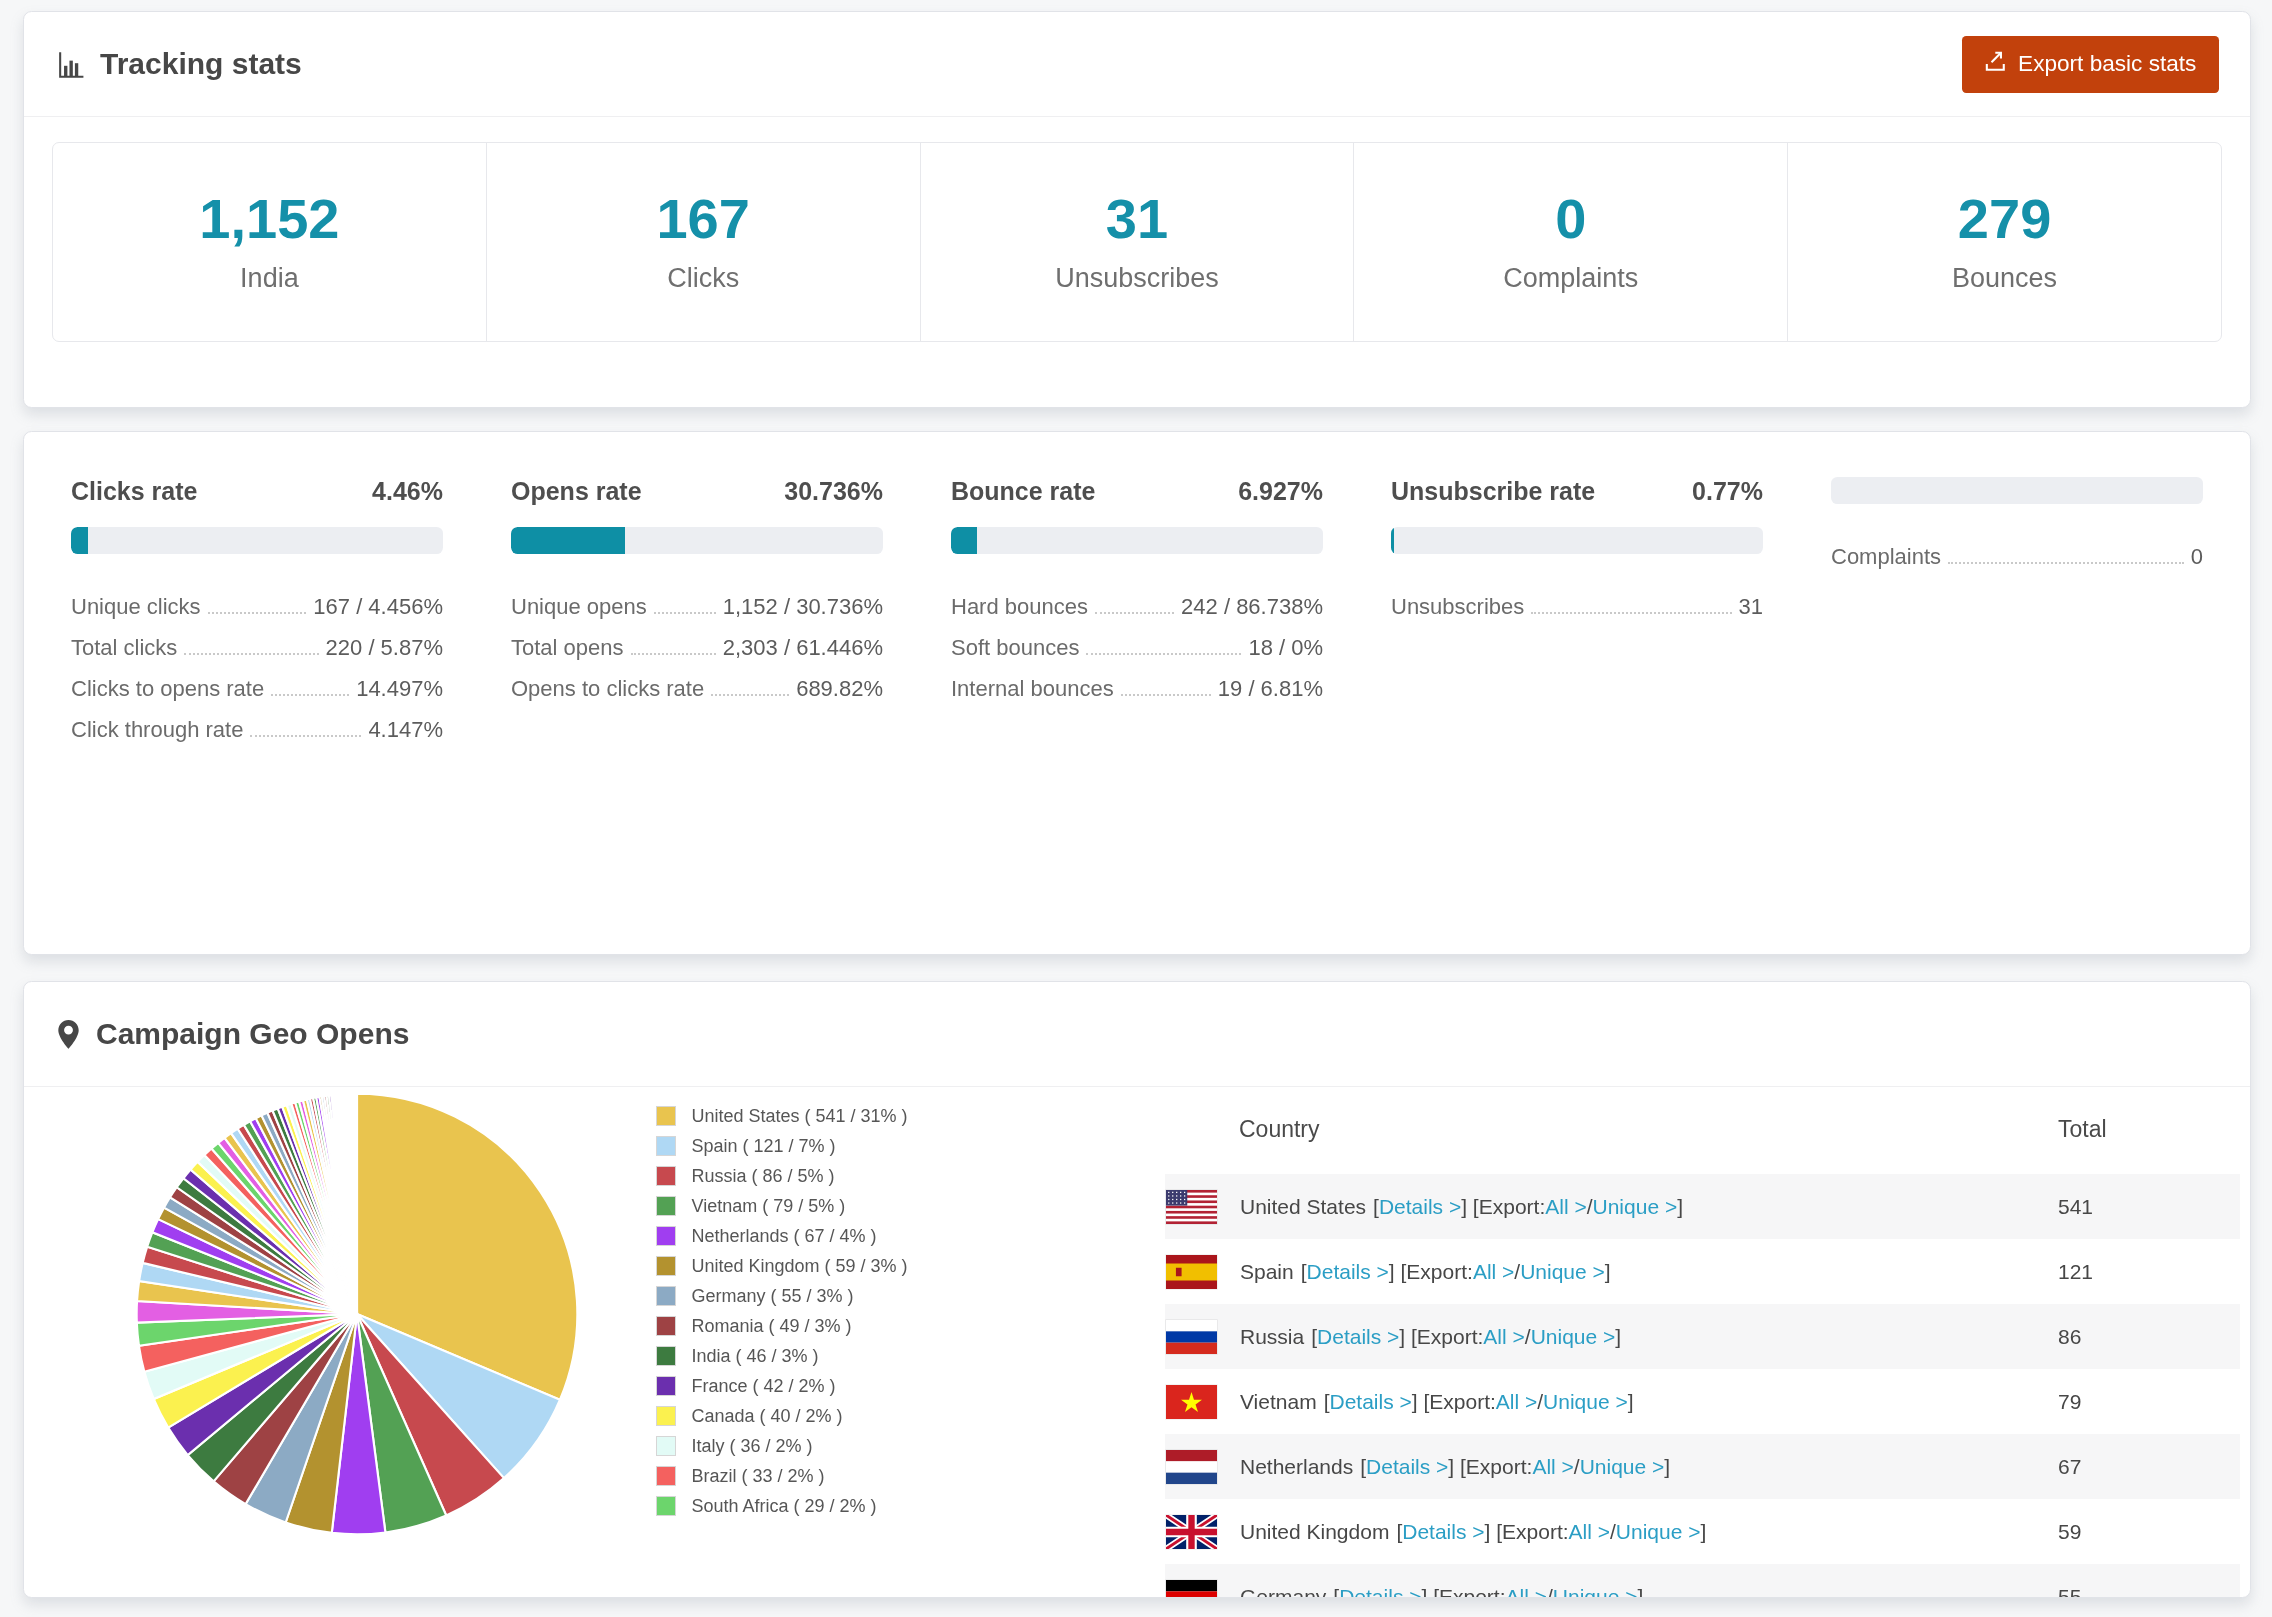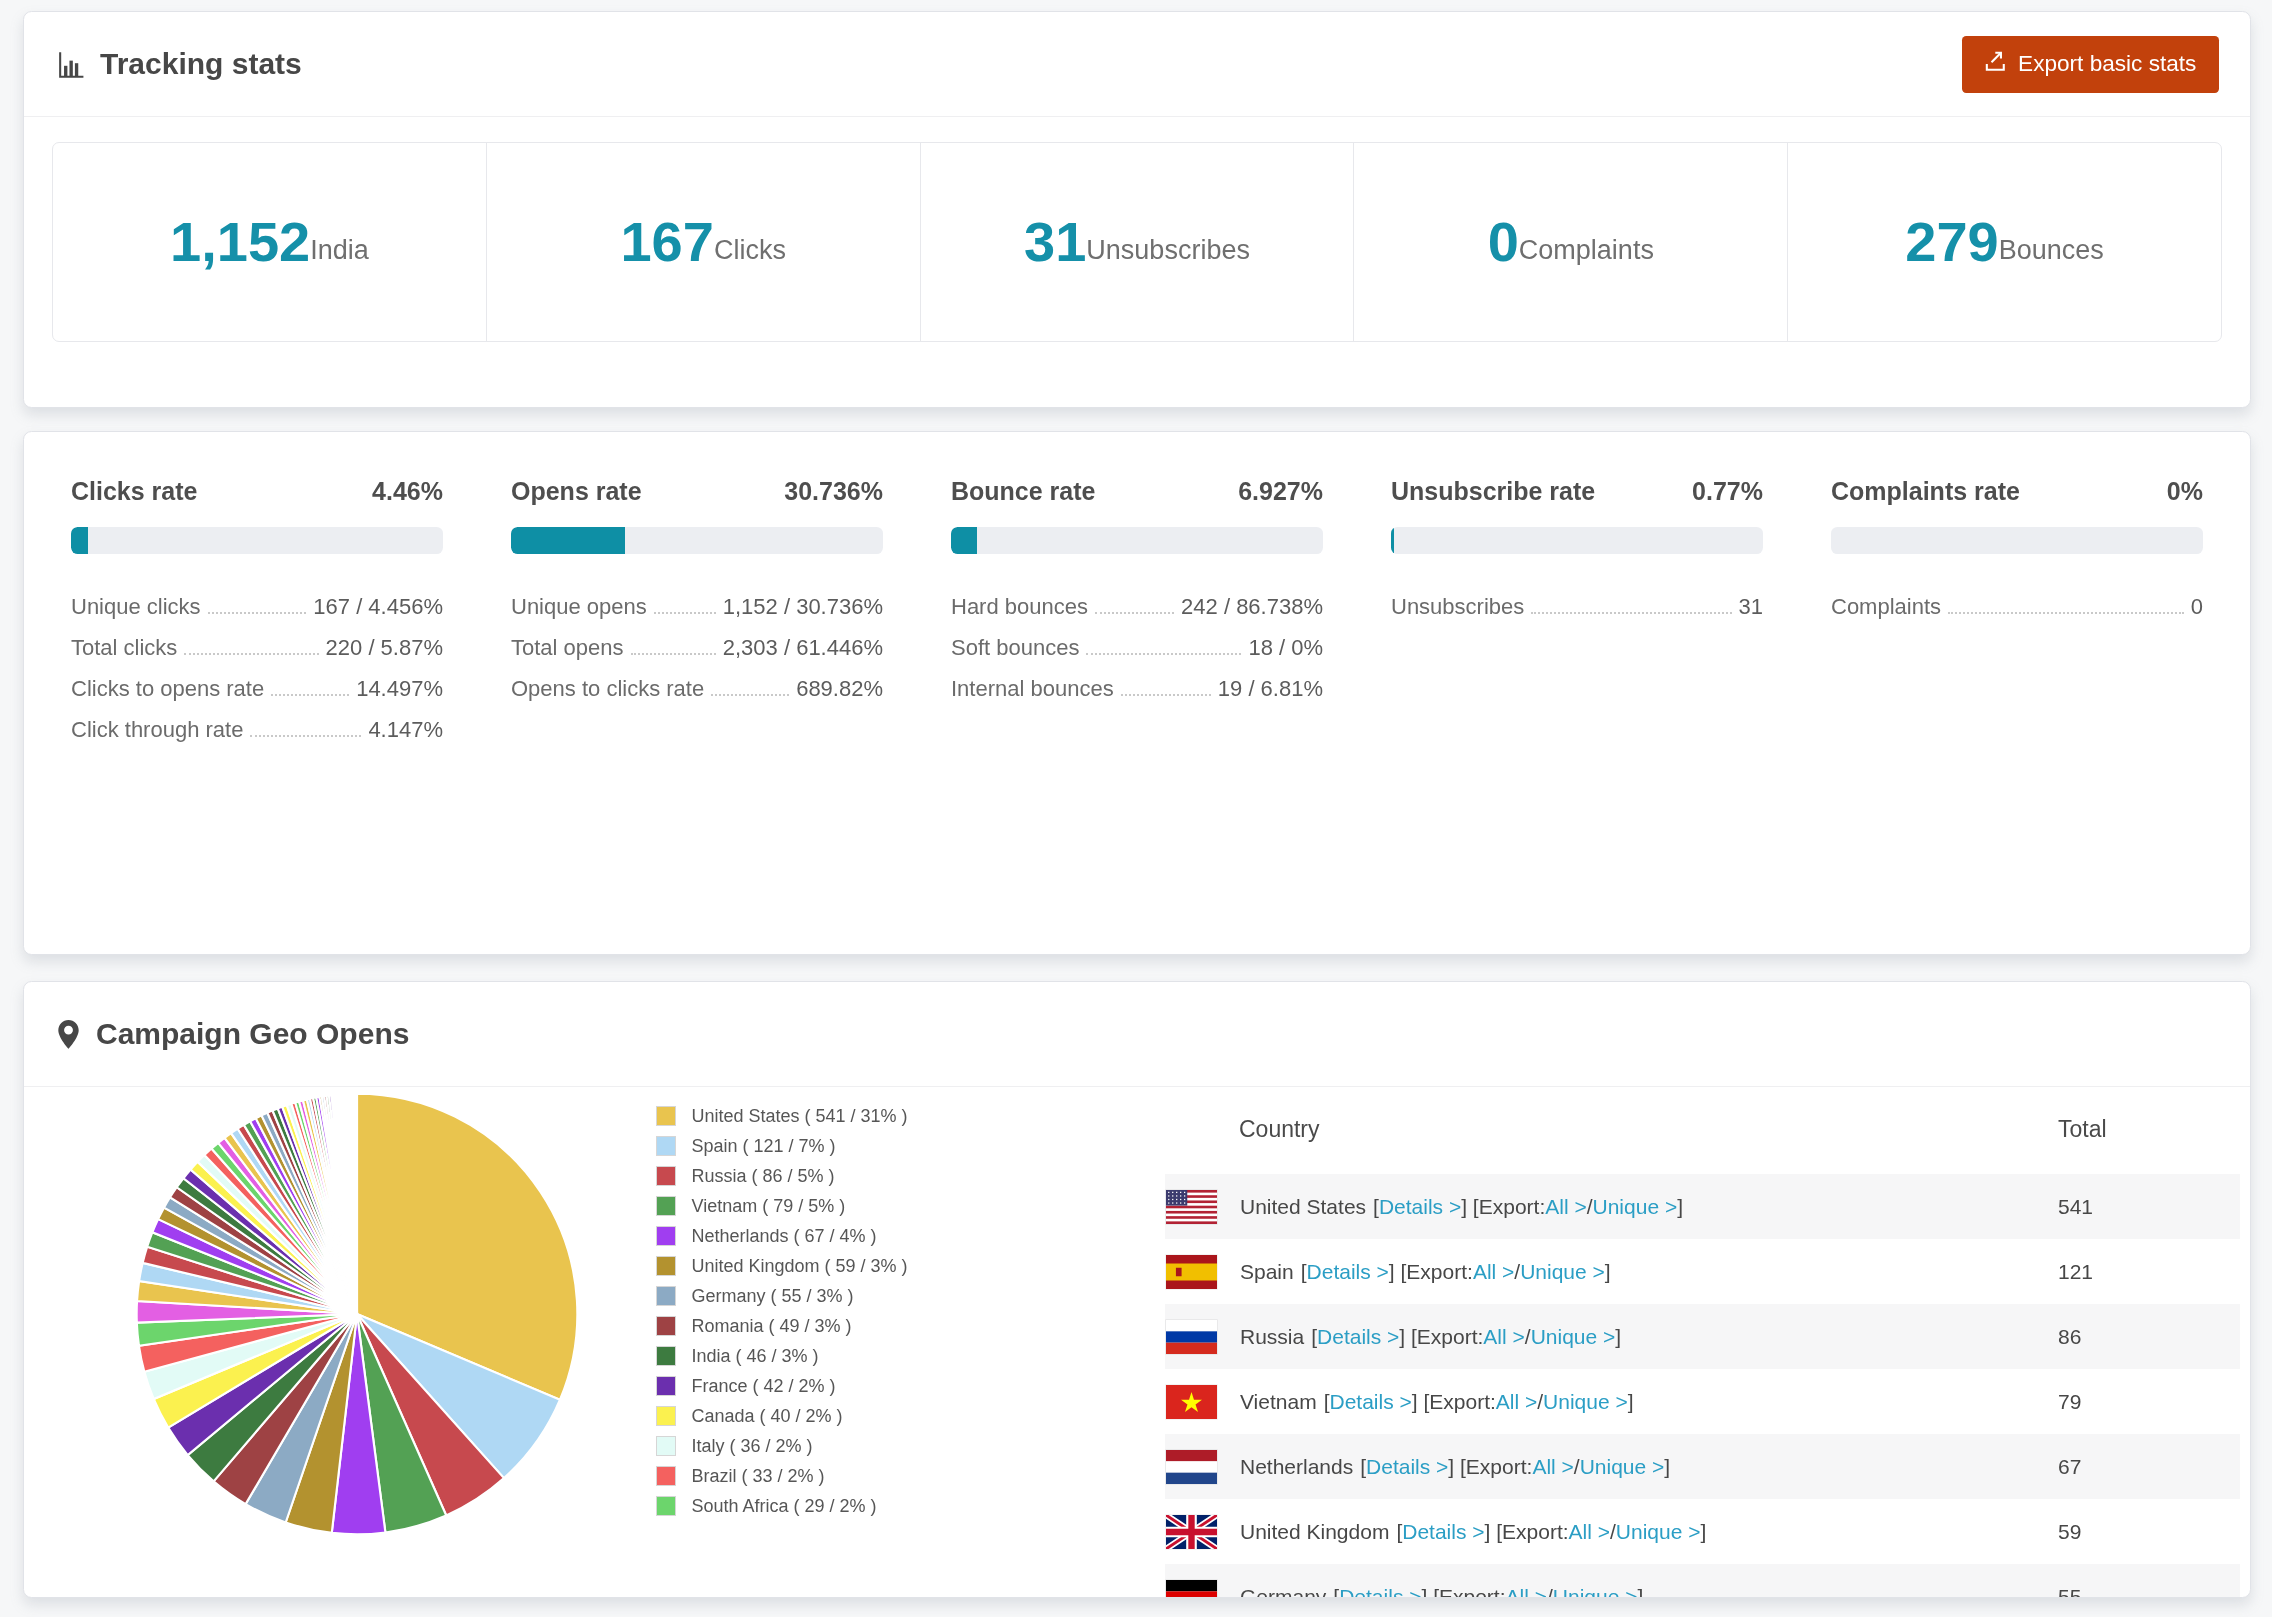--- a/index.html
+++ b/index.html
@@ -11,21 +11,21 @@
   #card-tracking{left:23px;top:11.3px;width:2226px;height:395px;}
   .card-header{height:104px;display:flex;align-items:center;padding:0 31px;
     border-bottom:1.4px solid #EFEFF1;}
   .card-title{font-size:30px;color:#474747;display:flex;align-items:center;gap:14px;font-weight:bold;}
   .card-title svg{display:block;}
   .spacer{flex:1;}
   .btn-export{display:flex;align-items:center;gap:11.3px;background:#c2410c;color:#fff;
     font-size:22.6px;padding:14px 22.6px;border:none;border-radius:4.2px;cursor:pointer;}
   .summary-box{position:absolute;left:28px;right:28px;top:130px;height:198px;
     border:1.4px solid #E7E8EC;border-radius:7px;display:flex;background:#fff;}
-  .summary-cell{flex:1;display:flex;flex-direction:row;align-items:center;
+  .summary-cell{flex:1;display:flex;flex-direction:column;align-items:center;
     justify-content:center;border-right:1.4px solid #E7E8EC;}
   .summary-cell:last-child{border-right:none;}
   .summary-value{font-size:56px;font-weight:700;color:#1590A9;line-height:1;}
   .summary-label{font-size:27px;color:#6F6F6F;margin-top:15.5px;}
   
   #card-rates{left:23px;top:431px;width:2226px;height:522px;}
   .rates-grid{display:grid;grid-template-columns:repeat(5,1fr);column-gap:68px;
     row-gap:68px;padding:45px 47px 0 47px;}
   .rate-head{display:flex;justify-content:space-between;align-items:baseline;
     font-size:25px;font-weight:700;color:#4E4E4E;margin-bottom:21px;}
@@ -202,24 +202,20 @@
         </div>
         <div class="detail-rows">
           <div class="detail-row">
             <span>Unsubscribes</span>
             <span class="leader"></span>
             <span class="detail-value">31</span>
           </div>
         </div>
       </div>
       <div class="rate-block">
-        <div class="rate-head">
-          <span>Complaints rate</span>
-          <span>0%</span>
-        </div>
         <div class="bar"></div>
         <div class="detail-rows">
           <div class="detail-row">
             <span>Complaints</span>
             <span class="leader"></span>
             <span class="detail-value">0</span>
           </div>
         </div>
       </div>
     </div>

